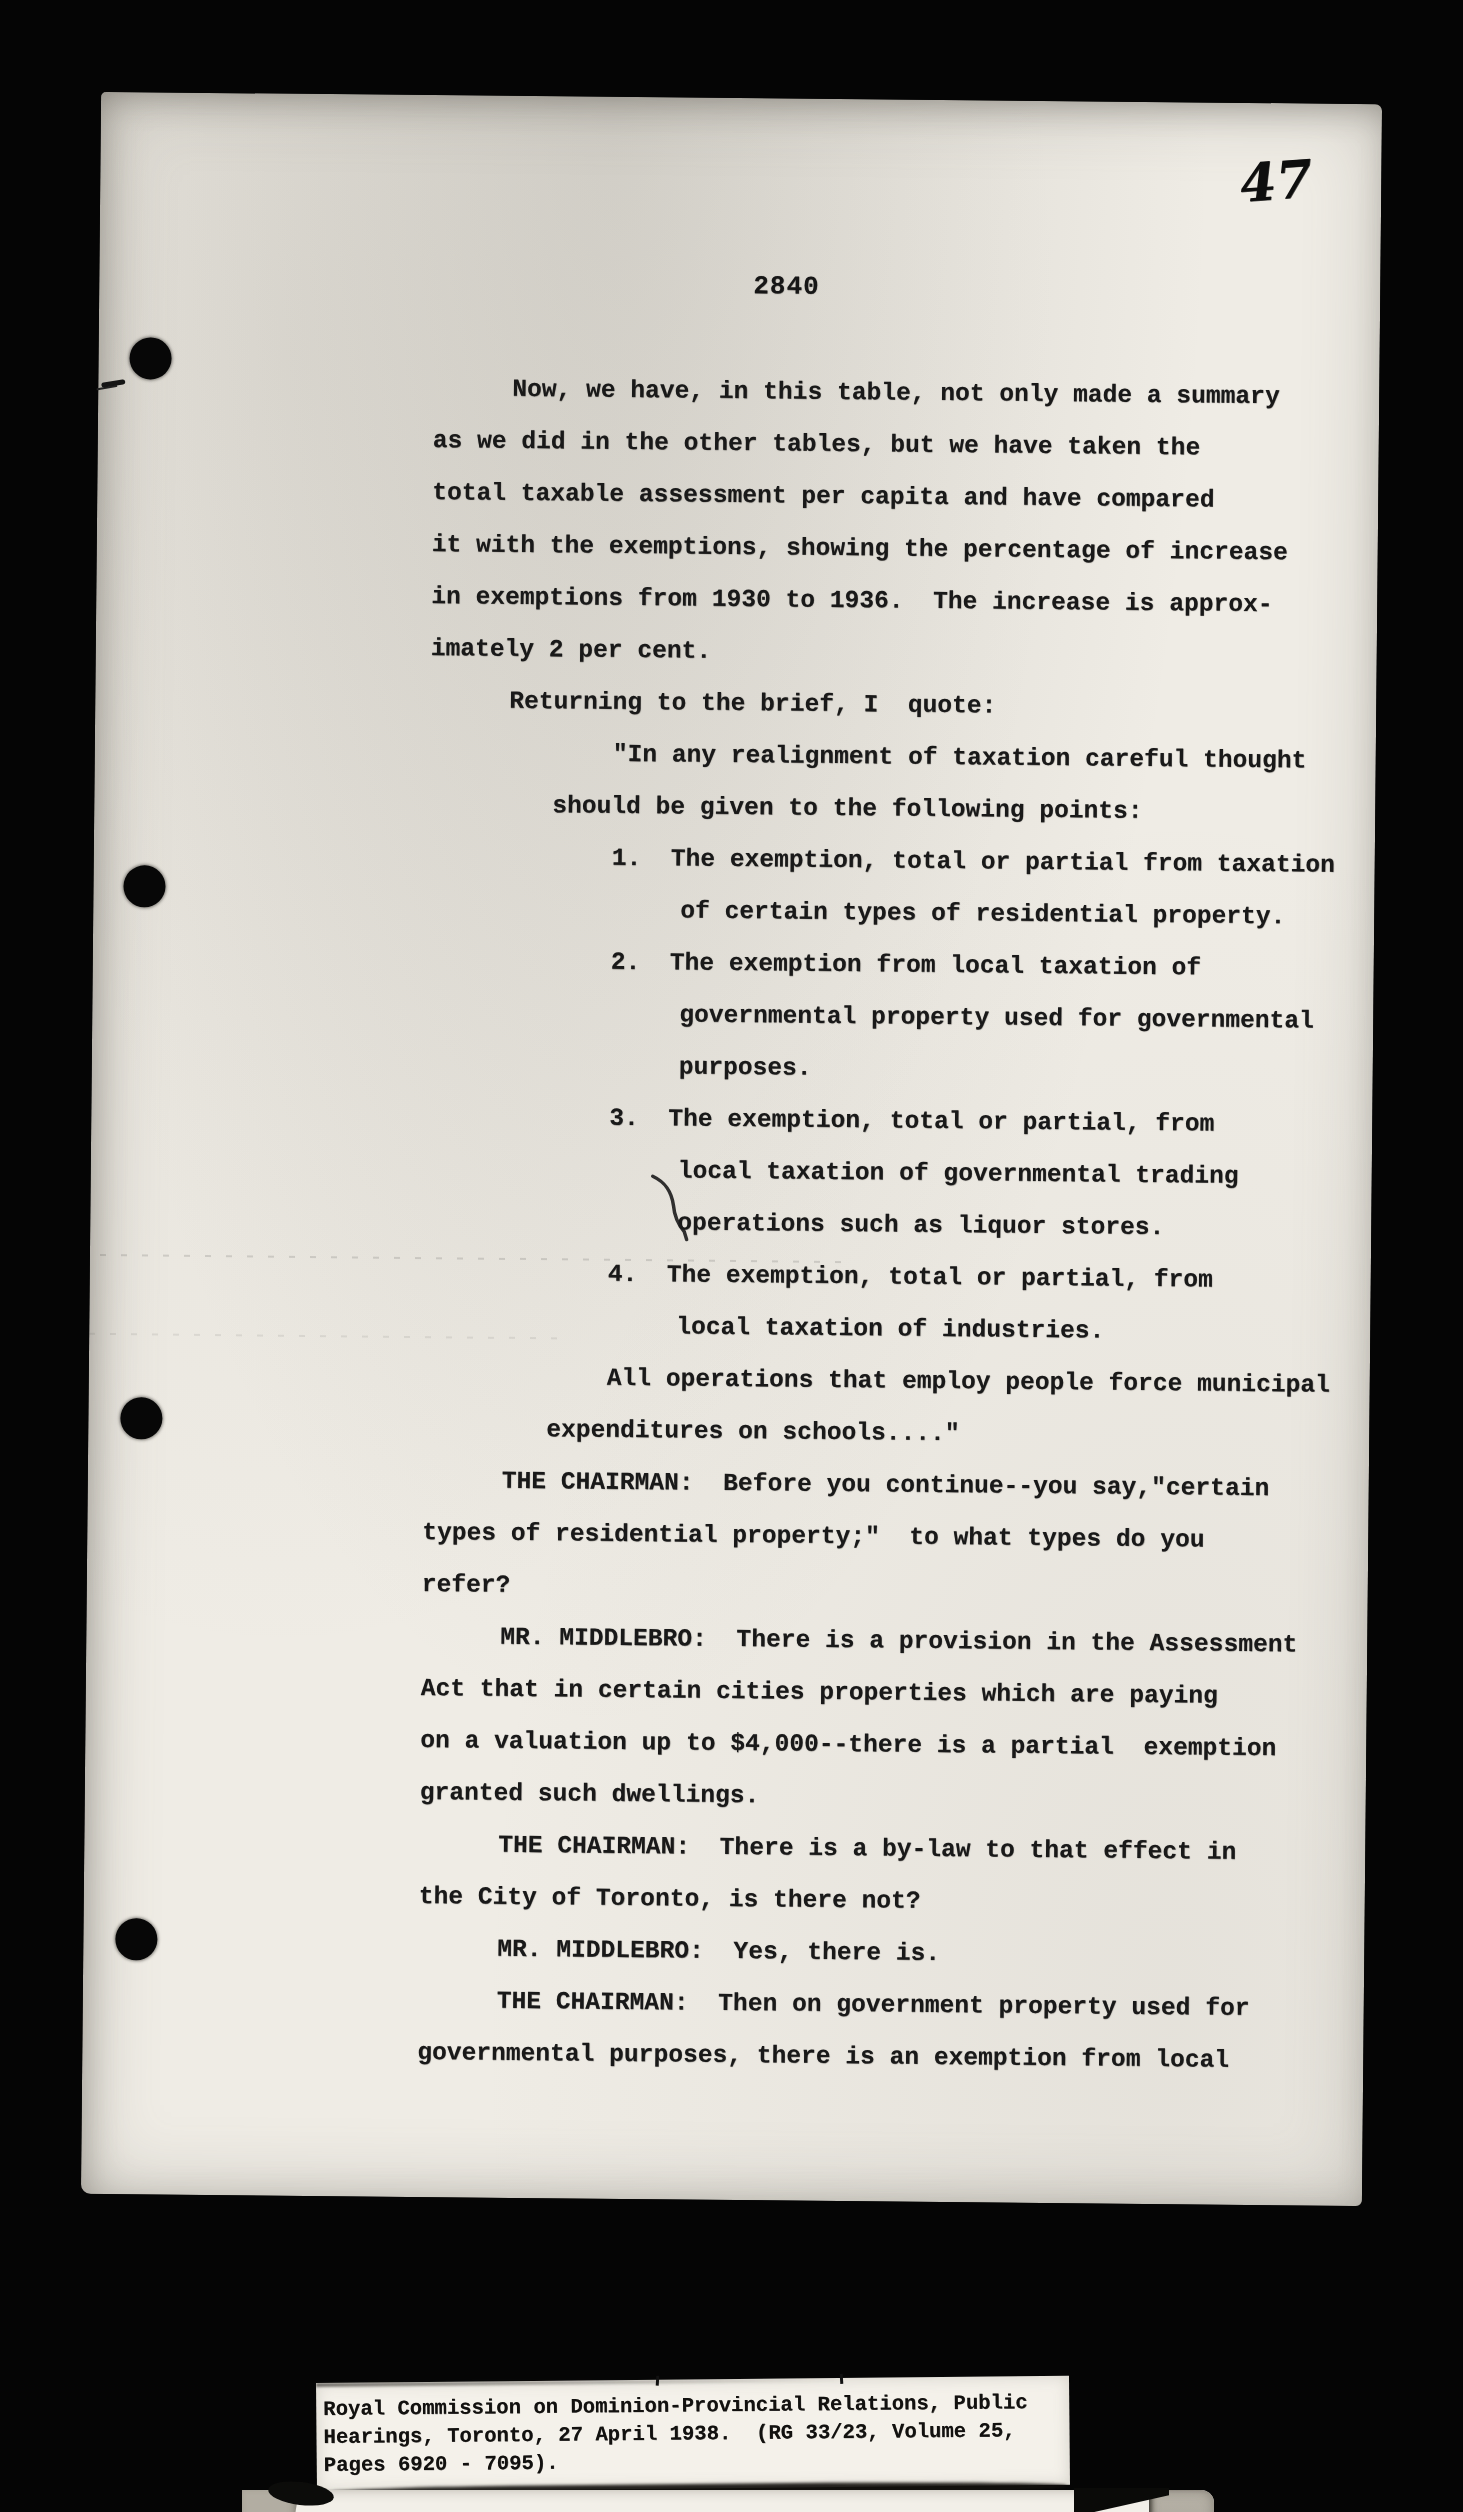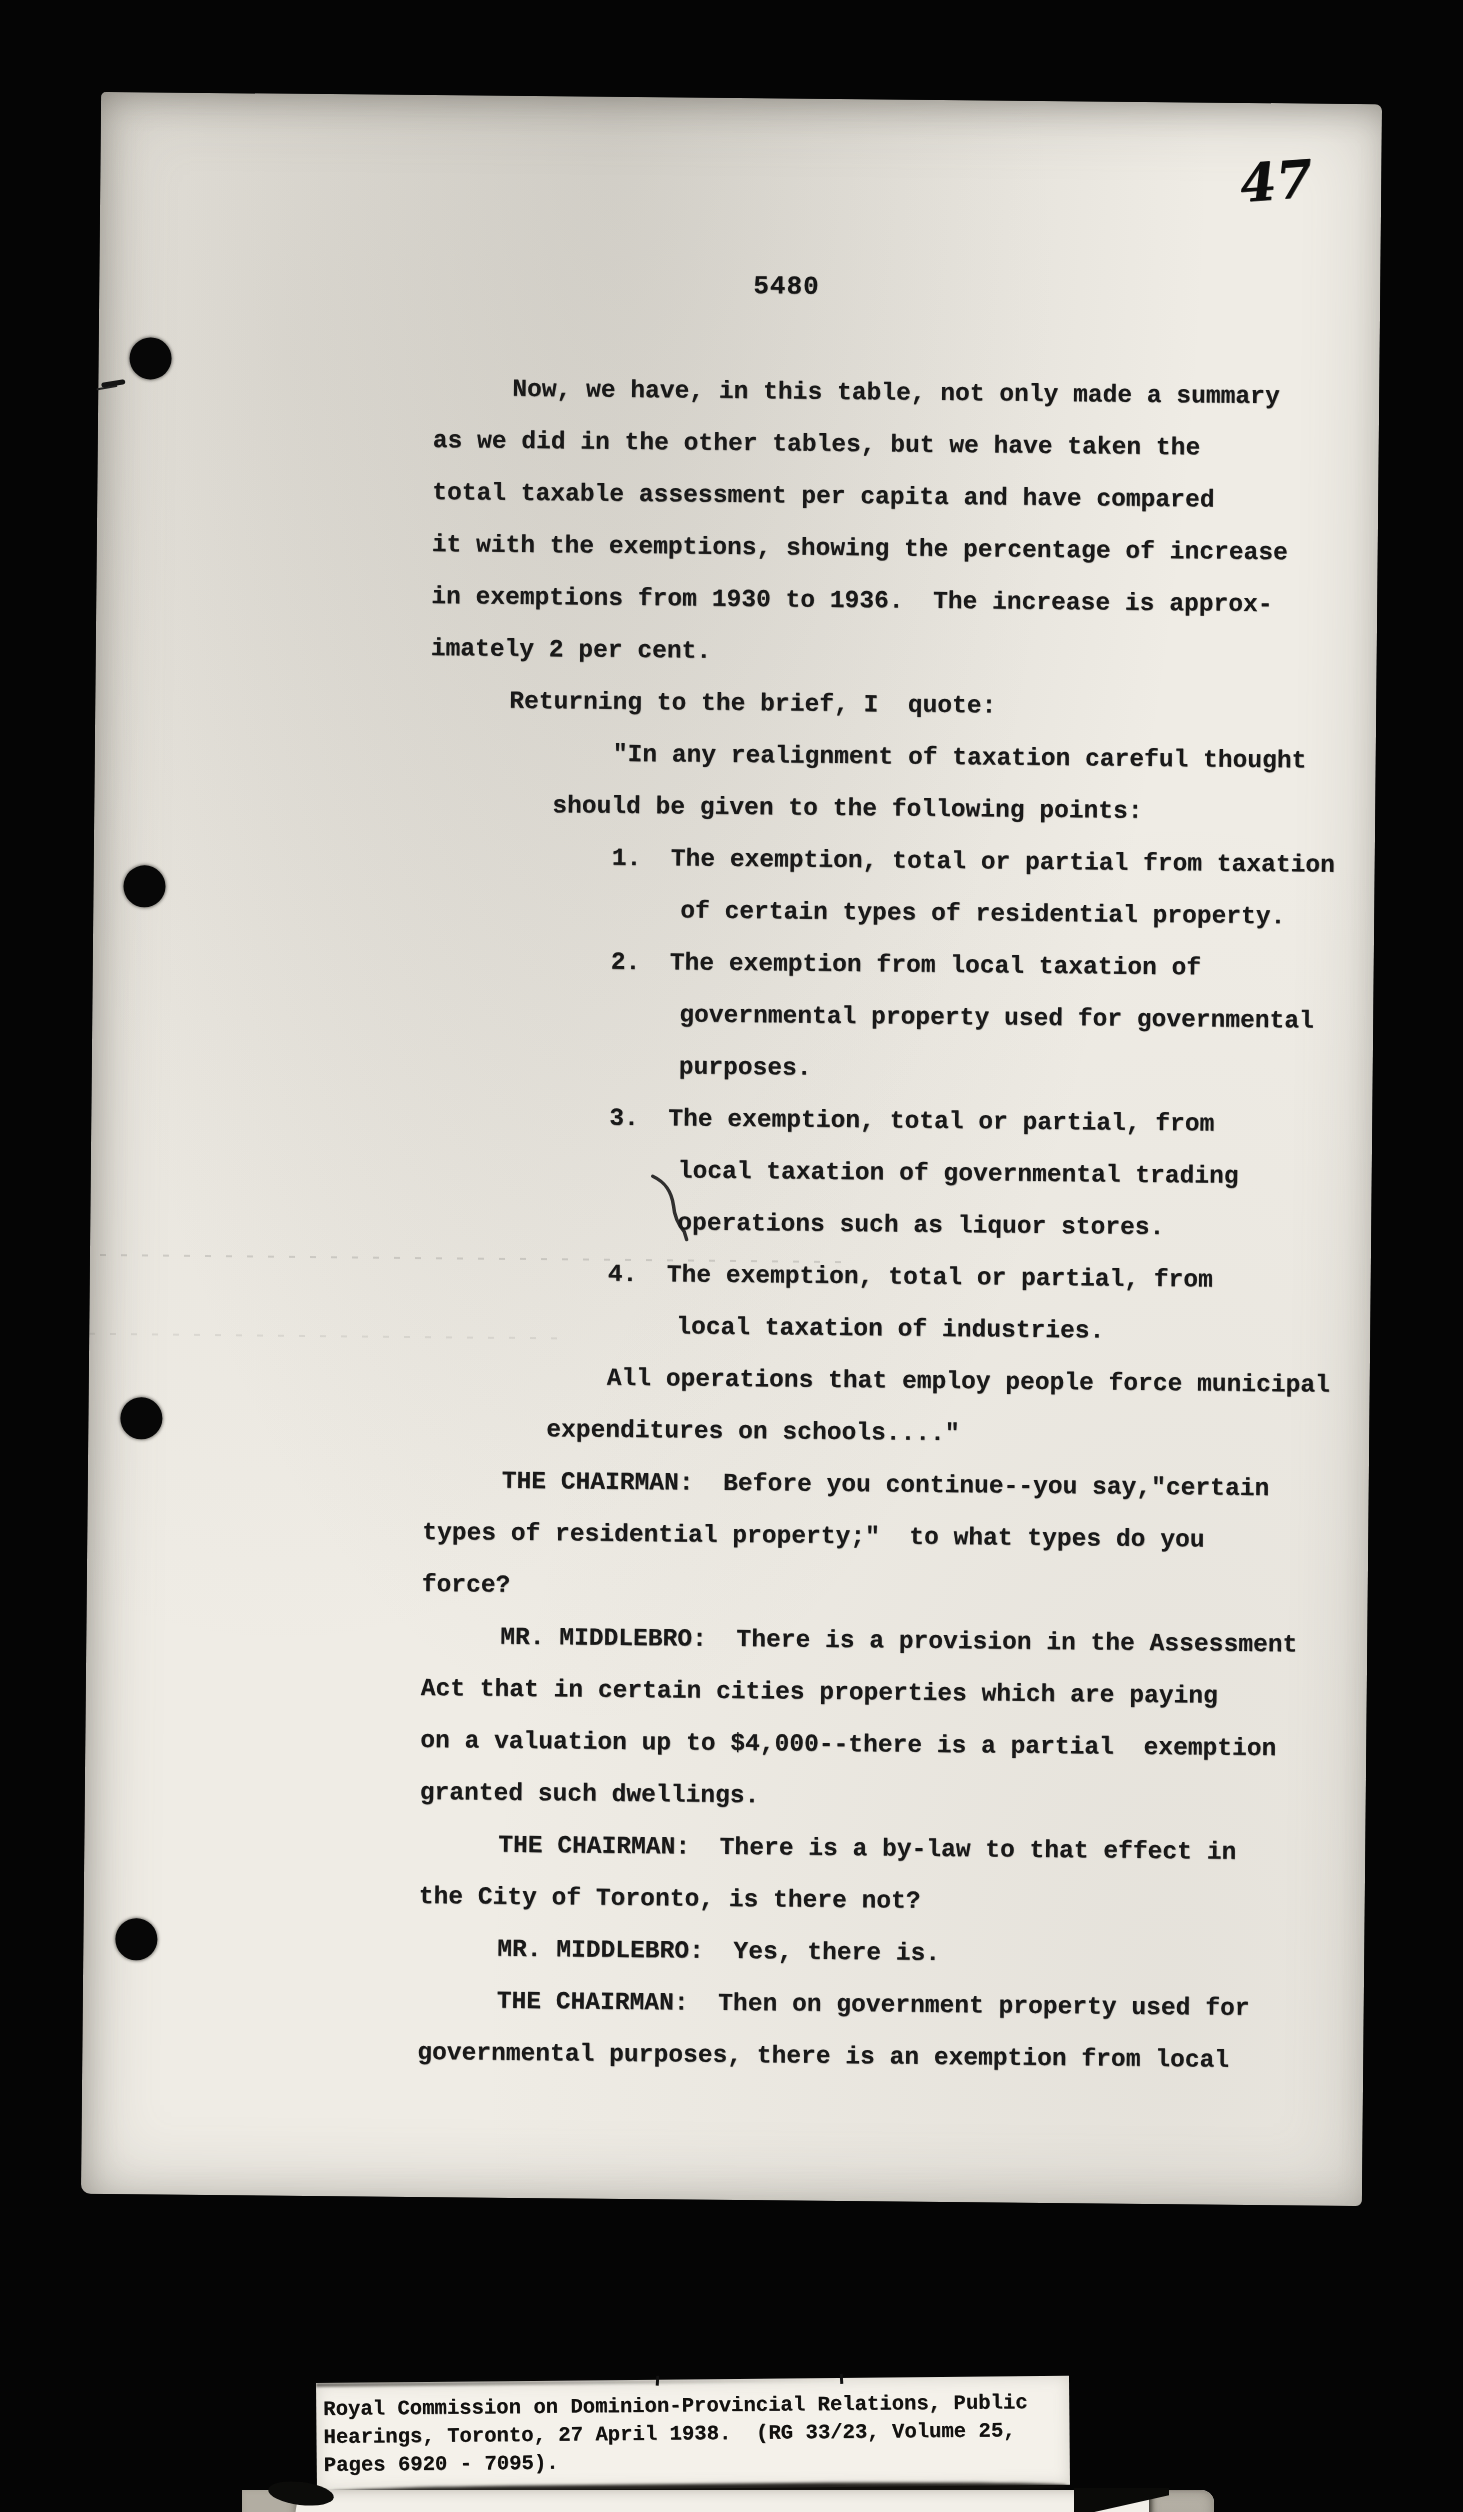--- a/index.html
+++ b/index.html
@@ -85,21 +85,21 @@
 </style>
 </head>
 <body>
 
 <div class="scene">
 
   <div class="paper">
 
     <div class="hand-47">47</div>
 
-    <div class="page-num">5480</div>
+    <div class="page-num">2840</div>
 
     <div id="typed-lines">
         <div class="t-line ind-p" style="top: 280px;">Now, we have, in this table, not only made a summary</div>
         <div class="t-line ind-m" style="top: 332px;">as we did in the other tables, but we have taken the</div>
         <div class="t-line ind-m" style="top: 384px;">total taxable assessment per capita and have compared</div>
         <div class="t-line ind-m" style="top: 436px;">it with the exemptions, showing the percentage of increase</div>
         <div class="t-line ind-m" style="top: 488px;">in exemptions from 1930 to 1936.  The increase is approx-</div>
         <div class="t-line ind-m" style="top: 540px;">imately 2 per cent.</div>
         <div class="t-line ind-p" style="top: 592px;">Returning to the brief, I  quote:</div>
         <div class="t-line ind-q1" style="top: 644px;">"In any realignment of taxation careful thought</div>
@@ -111,21 +111,21 @@
         <div class="t-line ind-li" style="top: 956px;">purposes.</div>
         <div class="t-line ind-q1" style="top: 1008px;">3.  The exemption, total or partial, from</div>
         <div class="t-line ind-li" style="top: 1060px;">local taxation of governmental trading</div>
         <div class="t-line ind-li" style="top: 1112px;">operations such as liquor stores.</div>
         <div class="t-line ind-q1" style="top: 1164px;">4.  The exemption, total or partial, from</div>
         <div class="t-line ind-li" style="top: 1216px;">local taxation of industries.</div>
         <div class="t-line ind-q1" style="top: 1268px;">All operations that employ people force municipal</div>
         <div class="t-line ind-q2" style="top: 1320px;">expenditures on schools...."</div>
         <div class="t-line ind-p" style="top: 1372px;">THE CHAIRMAN:  Before you continue--you say,"certain</div>
         <div class="t-line ind-m" style="top: 1424px;">types of residential property;"  to what types do you</div>
-        <div class="t-line ind-m" style="top: 1476px;">force?</div>
+        <div class="t-line ind-m" style="top: 1476px;">refer?</div>
         <div class="t-line ind-p" style="top: 1528px;">MR. MIDDLEBRO:  There is a provision in the Assessment</div>
         <div class="t-line ind-m" style="top: 1580px;">Act that in certain cities properties which are paying</div>
         <div class="t-line ind-m" style="top: 1632px;">on a valuation up to $4,000--there is a partial  exemption</div>
         <div class="t-line ind-m" style="top: 1684px;">granted such dwellings.</div>
         <div class="t-line ind-p" style="top: 1736px;">THE CHAIRMAN:  There is a by-law to that effect in</div>
         <div class="t-line ind-m" style="top: 1788px;">the City of Toronto, is there not?</div>
         <div class="t-line ind-p" style="top: 1840px;">MR. MIDDLEBRO:  Yes, there is.</div>
         <div class="t-line ind-p" style="top: 1892px;">THE CHAIRMAN:  Then on government property used for</div>
         <div class="t-line ind-m" style="top: 1944px;">governmental purposes, there is an exemption from local</div>
       </div>

